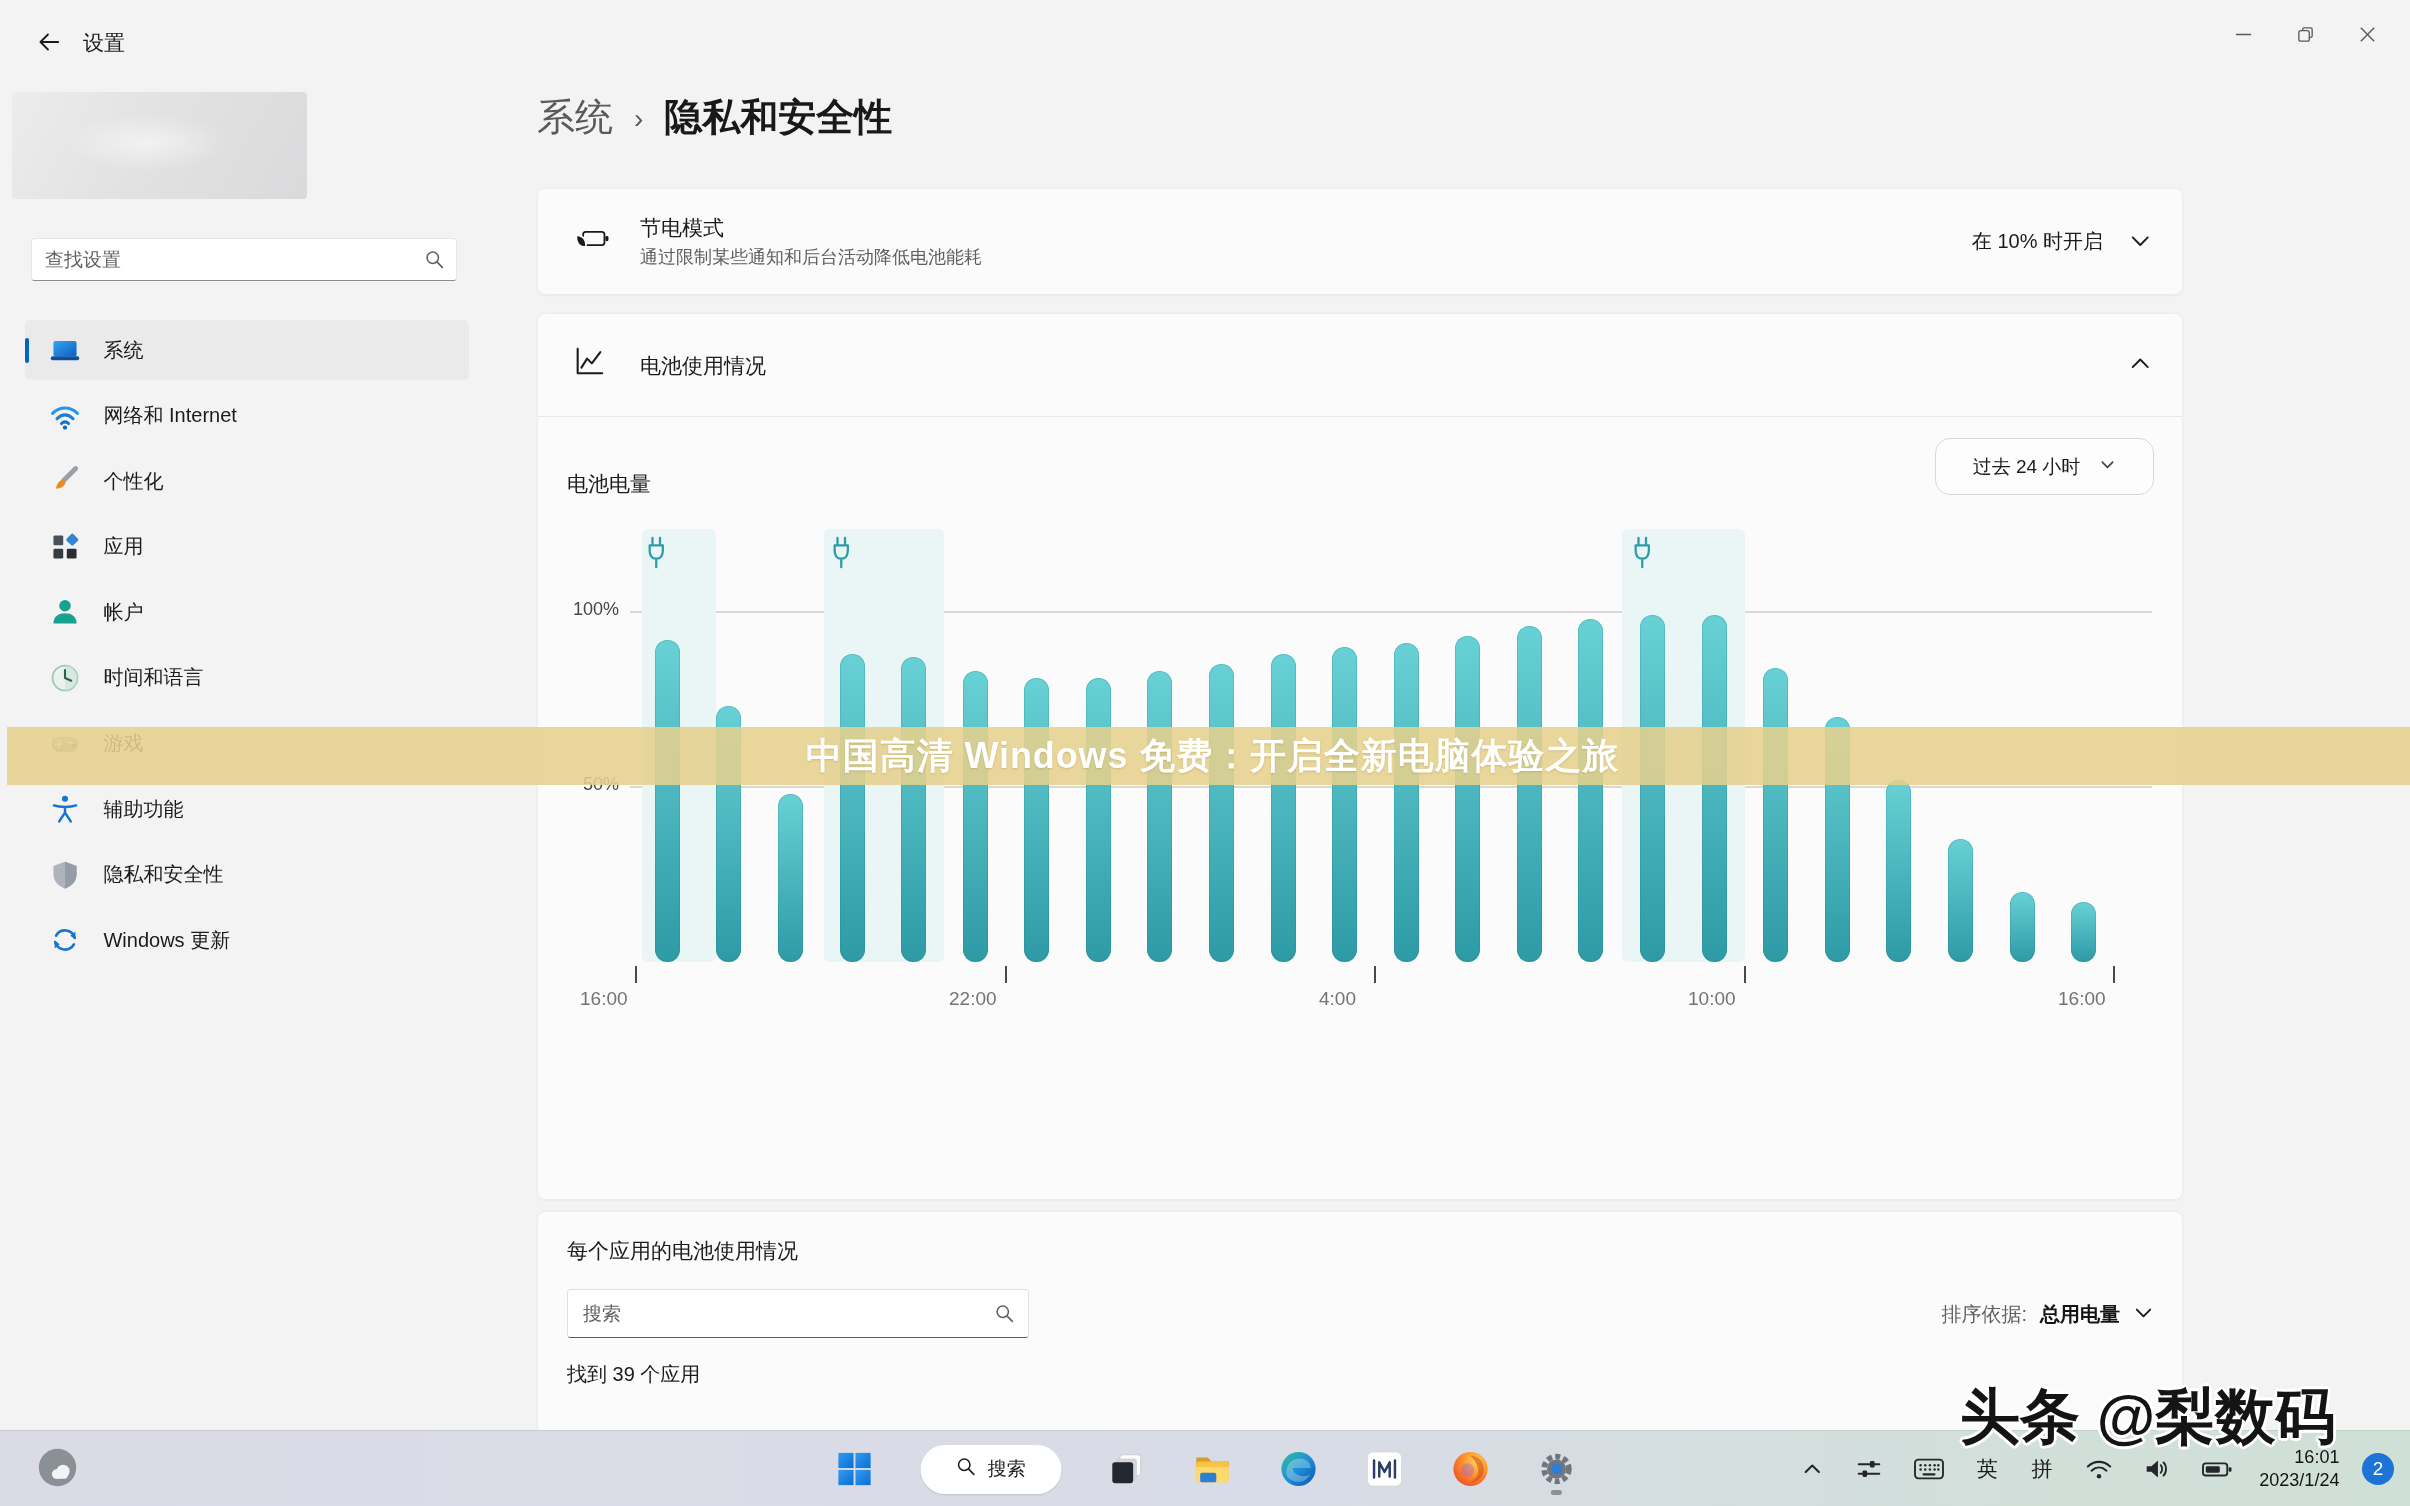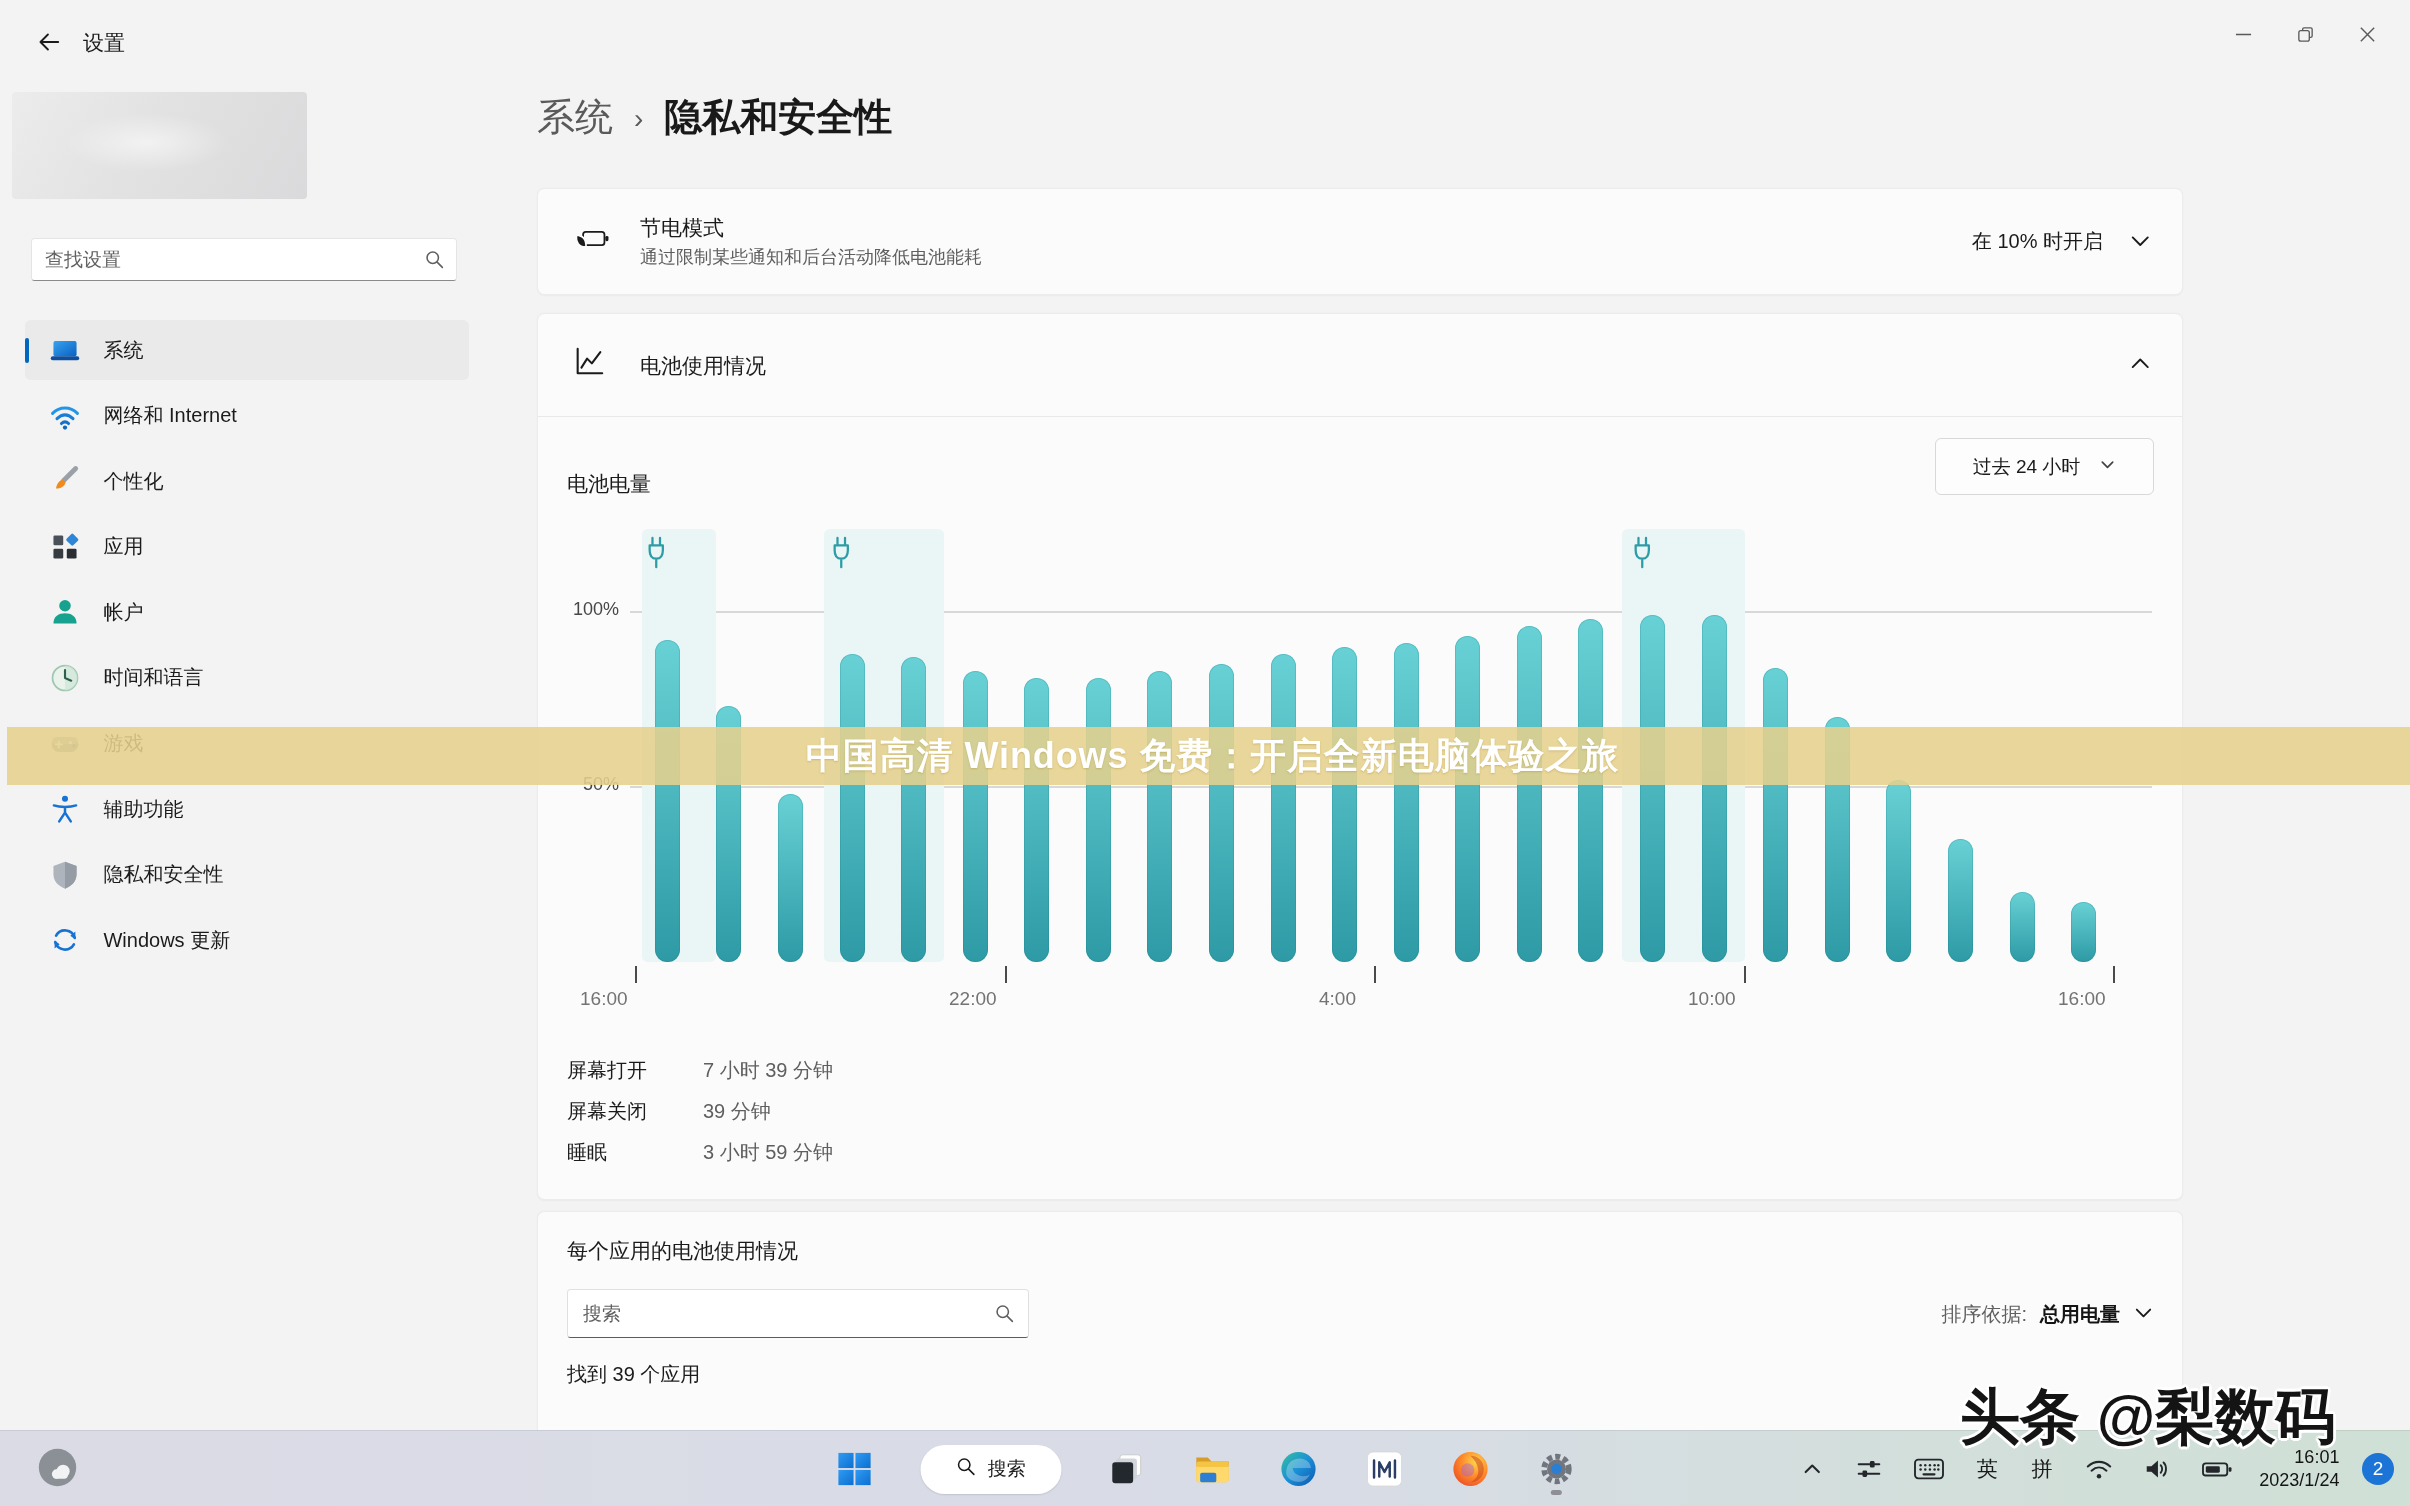--- a/index.html
+++ b/index.html
@@ -41,21 +41,21 @@
   .card-right{position:absolute;right:30px;top:0;height:100%;display:flex;align-items:center;gap:24.5px;cursor:pointer;}
   .card-right .val{font-size:20px;color:#1b1b1b;}
   #card-usage{left:537px;top:313px;width:1644px;height:885px;}
   .usage-head{position:absolute;left:0;top:0;width:100%;height:102px;cursor:pointer;}
   .usage-head .card-ico{top:30px;}
   .usage-head .card-title{top:38px;}
   .usage-chevron{position:absolute;right:30px;top:38px;}
   .usage-divider{position:absolute;left:0;top:102px;width:100%;height:0.9px;background:#e8e8e8;}
   .level-label{position:absolute;left:29px;top:156px;font-size:21px;}
   .range-btn{position:absolute;left:1397px;top:124px;width:217px;height:55px;background:#fdfdfd;border:0.9px solid #d8d8d8;
-     border-radius:6px;display:flex;align-items:center;justify-content:center;gap:19px;font-size:19px;cursor:pointer;}
+     border-radius:15px;display:flex;align-items:center;justify-content:center;gap:19px;font-size:19px;cursor:pointer;}
   #chart-layer{position:absolute;left:0;top:0;width:100%;height:100%;}
   .gridline{position:absolute;height:1.9px;background:#d8d8d8;}
   .ylabel{position:absolute;text-align:right;font-size:18px;color:#474747;}
   .band{position:absolute;border-radius:5.6px;}
   .plug{position:absolute;width:24.5px;height:34px;}
   .bar{position:absolute;width:24.5px;border-radius:12.2px;box-shadow:inset 0 0 0 0.9px rgba(23,118,128,.22);}
   .tick{position:absolute;width:1.9px;height:17px;background:#4a4a4a;}
   .xlabel{position:absolute;width:113px;text-align:left;font-size:19px;color:#737373;}
   .stats{position:absolute;left:29px;top:736px;}
   .stat-row{display:flex;height:41px;align-items:center;font-size:20px;}
@@ -348,34 +348,20 @@
         <div class="tick" style="left: 467px; top: 652px;"></div>
         <div class="xlabel" style="left: 411px; top: 674px;">22:00</div>
         <div class="tick" style="left: 836px; top: 652px;"></div>
         <div class="xlabel" style="left: 781px; top: 674px;">4:00</div>
         <div class="tick" style="left: 1206px; top: 652px;"></div>
         <div class="xlabel" style="left: 1150px; top: 674px;">10:00</div>
         <div class="tick" style="left: 1575px; top: 652px;"></div>
         <div class="xlabel" style="left: 1520px; top: 674px;">16:00</div>
       </div>
 
-    <div class="stats">
-      <div class="stat-row">
-        <span class="sl">屏幕打开</span>
-        <span class="sv">7 小时 39 分钟</span>
-      </div>
-      <div class="stat-row">
-        <span class="sl">屏幕关闭</span>
-        <span class="sv">39 分钟</span>
-      </div>
-      <div class="stat-row">
-        <span class="sl">睡眠</span>
-        <span class="sv">3 小时 59 分钟</span>
-      </div>
-    </div>
   </div>
 
   <div class="card" id="card-apps">
     <div class="apps-title">每个应用的电池使用情况</div>
     <div class="apps-search">
       <input type="text" placeholder="搜索" style="">
       <span class="mag">
         <svg viewBox="0 0 24 24" width="21" height="21">
             <circle cx="10" cy="10" r="6.5" stroke="#5f5f5f" stroke-width="1.8" fill="none"></circle>
             <path d="M15 15 L21 21" stroke="#5f5f5f" stroke-width="1.8" stroke-linecap="round"></path>

